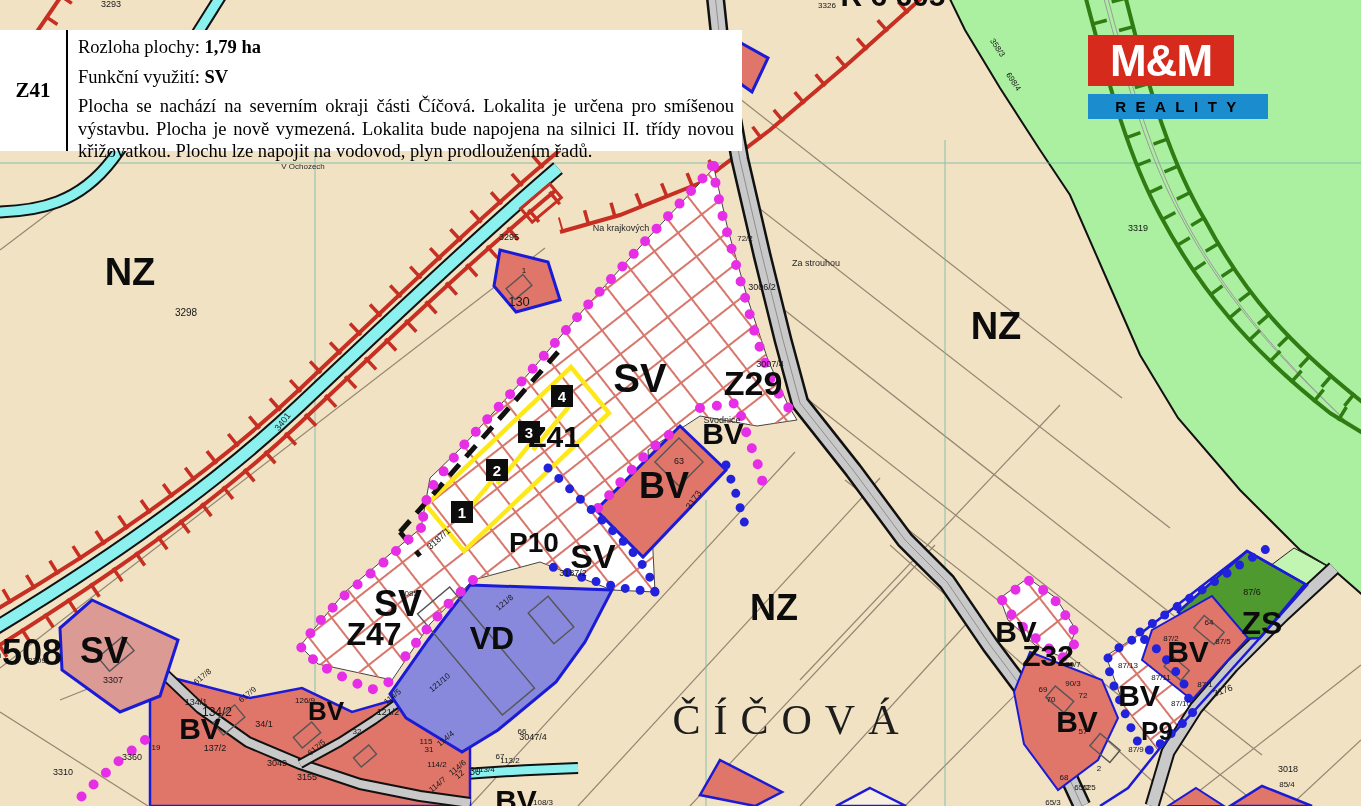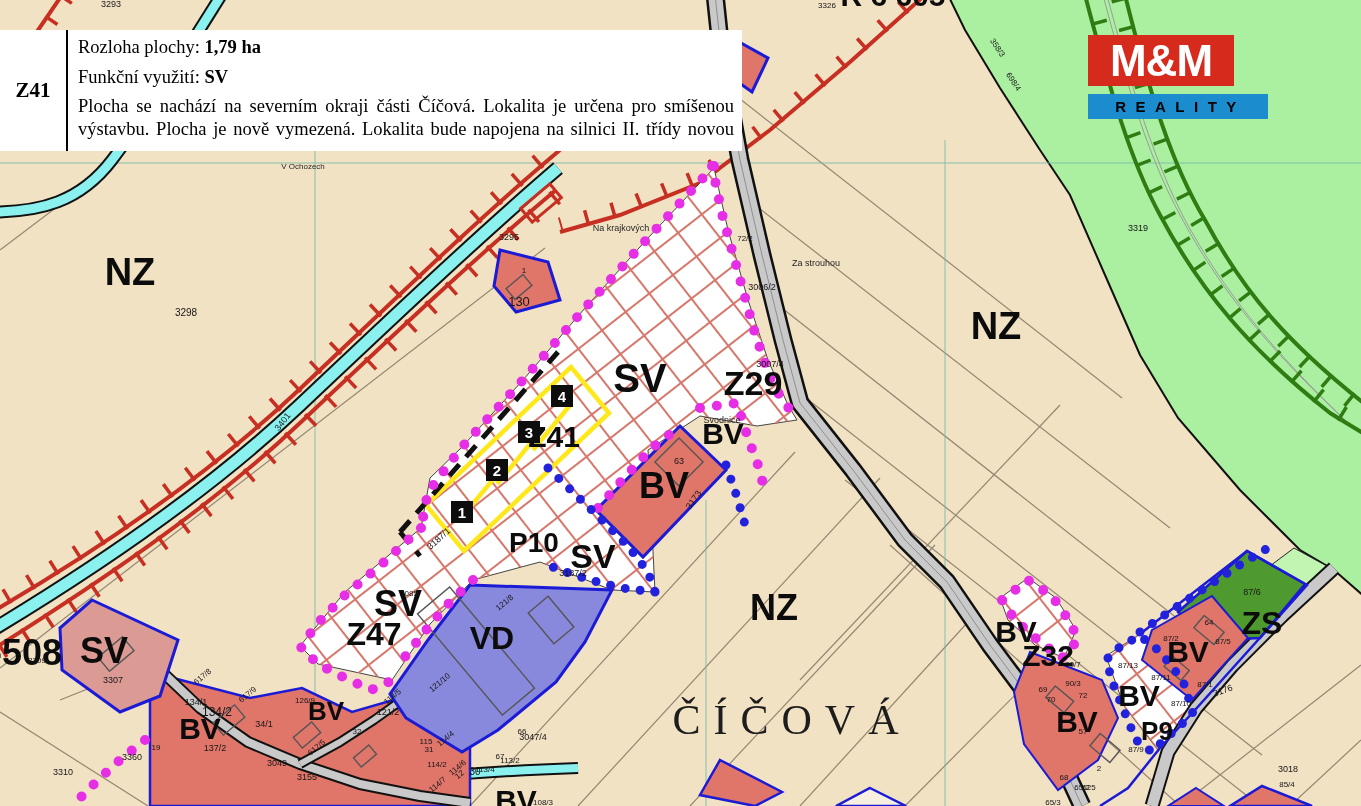--- a/index.html
+++ b/index.html
@@ -319,20 +319,21 @@
       <span>Rozloha plochy:</span>
       <b>1,79 ha</b>
     </div>
     <div class="row2">
       <span>Funkční využití:</span>
       <b>SV</b>
     </div>
     <div class="desc">
       <span class="jline">Plocha se nachází na severním okraji části Číčová. Lokalita je určena pro smíšenou</span>
       <span class="jline">výstavbu. Plocha je nově vymezená. Lokalita bude napojena na silnici II. třídy novou</span>
+      <span class="jlast">křižovatkou. Plochu lze napojit na vodovod, plyn prodloužením řadů.</span>
     </div>
   </div>
 </div>
 
 <div id="logo">
   <div class="red">M&amp;M</div>
   <div class="blue">REALITY</div>
 </div>
 
 </div>

